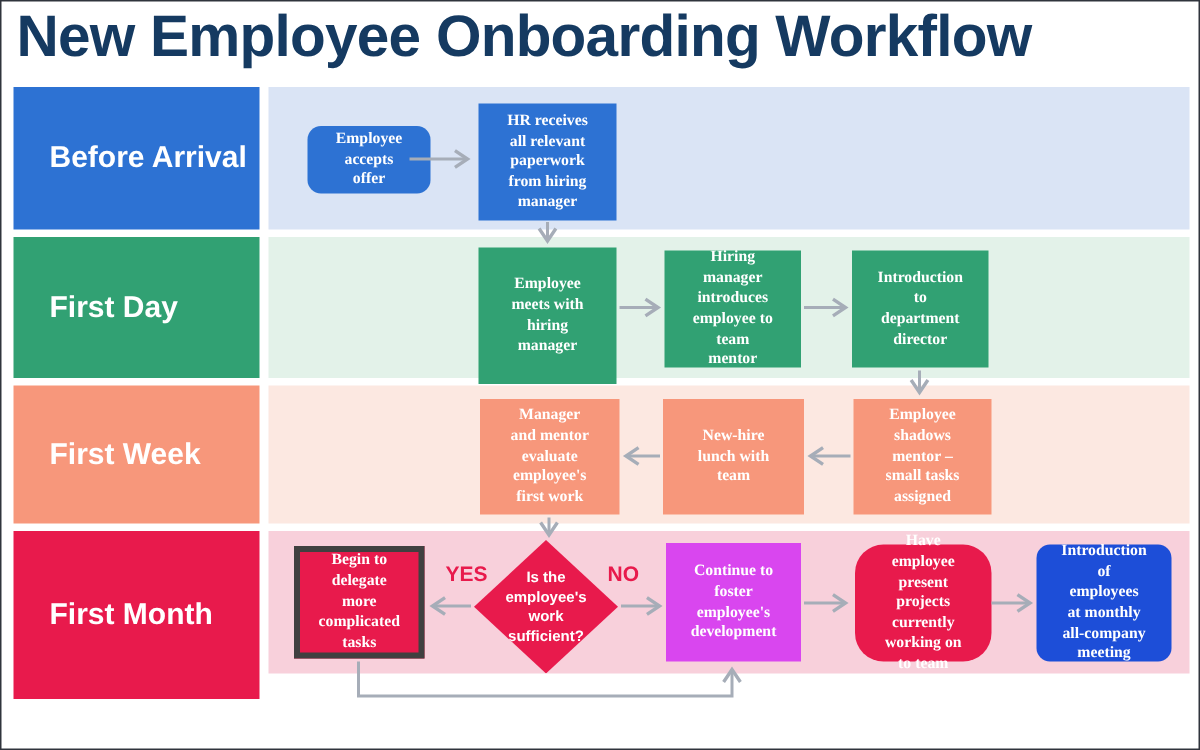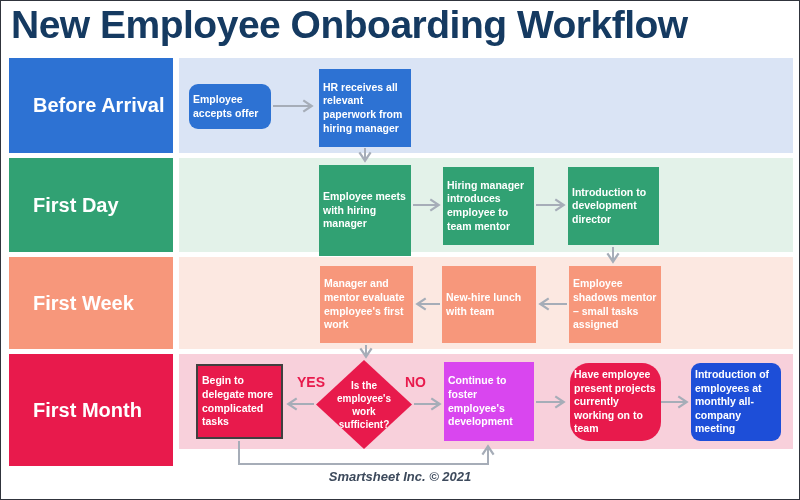--- a/index.html
+++ b/index.html
@@ -14,21 +14,21 @@
   }
   .lane-label{
     position:absolute;left:8px;width:164px;color:#fff;font-weight:800;
     font-size:20px;display:flex;align-items:center;padding-left:24px;
     box-sizing:border-box;line-height:1.15;
   }
   .lane-bg{position:absolute;left:178px;width:614px;}
   .node{
     position:absolute;color:#fff;font-weight:700;font-size:10.5px;
     line-height:1.3;display:flex;align-items:center;justify-content:center;
-    text-align:left;padding:4px;box-sizing:border-box;
+    text-align:center;padding:18px;box-sizing:border-box;font-family:Liberation Serif, serif;
   }
   .rounded{border-radius:9px;}
   .diamond{
     position:absolute;color:#fff;font-weight:700;font-size:10px;line-height:1.3;
     display:flex;align-items:center;justify-content:center;text-align:center;
     clip-path:polygon(50% 0,100% 50%,50% 100%,0 50%);padding:16px;box-sizing:border-box;
   }
   .branch-label{
     position:absolute;font-weight:800;font-size:14px;color:#E81A4C;
   }
@@ -48,32 +48,32 @@
   <div class="lane-label" style="top:57px;height:95px;background:#2D72D3;">Before Arrival</div>
   <div class="lane-label" style="top:157px;height:94px;background:#31A173;">First Day</div>
   <div class="lane-label" style="top:256px;height:92px;background:#F7977B;">First Week</div>
   <div class="lane-label" style="top:353px;height:112px;background:#E81A4C;">First Month</div>
 
   <div class="lane-bg" style="top:57px;height:95px;background:#DAE4F5;"></div>
   <div class="lane-bg" style="top:157px;height:94px;background:#E3F2E9;"></div>
   <div class="lane-bg" style="top:256px;height:92px;background:#FCE8E1;"></div>
   <div class="lane-bg" style="top:353px;height:95px;background:#F8D0DB;"></div>
 
-  <div class="node rounded" style="left:188px;top:83px;width:82px;height:45px;background:#2D72D3;">Employee accepts offer</div>
+  <div class="node rounded" style="left:204px;top:83px;width:82px;height:45px;background:#2D72D3;">Employee accepts offer</div>
   <div class="node" style="left:318px;top:68px;width:92px;height:78px;background:#2D72D3;">HR receives all relevant paperwork from hiring manager</div>
 
   <div class="node" style="left:318px;top:164px;width:92px;height:91px;background:#31A173;">Employee meets with hiring manager</div>
   <div class="node" style="left:442px;top:166px;width:91px;height:78px;background:#31A173;">Hiring manager introduces employee to team mentor</div>
-  <div class="node" style="left:567px;top:166px;width:91px;height:78px;background:#31A173;">Introduction to development director</div>
+  <div class="node" style="left:567px;top:166px;width:91px;height:78px;background:#31A173;">Introduction to department director</div>
 
   <div class="node" style="left:568px;top:265px;width:92px;height:77px;background:#F7977B;">Employee shadows mentor – small tasks assigned</div>
   <div class="node" style="left:441px;top:265px;width:94px;height:77px;background:#F7977B;">New-hire lunch with team</div>
   <div class="node" style="left:319px;top:265px;width:93px;height:77px;background:#F7977B;">Manager and mentor evaluate employee's first work</div>
 
-  <div class="node" style="left:195px;top:363px;width:87px;height:75px;background:#E81A4C;border:2px solid #404040;">Begin to delegate more complicated tasks</div>
+  <div class="node" style="left:195px;top:363px;width:87px;height:75px;background:#E81A4C;border:4px solid #404040;">Begin to delegate more complicated tasks</div>
   <div class="diamond" style="left:315px;top:359px;width:96px;height:89px;background:#E81A4C;">Is the employee's work sufficient?</div>
   <div class="node" style="left:443px;top:361px;width:90px;height:79px;background:#d946ef;">Continue to foster employee's development</div>
   <div class="node" style="left:569px;top:362px;width:91px;height:78px;background:#E81A4C;border-radius:19px;">Have employee present projects currently working on to team</div>
   <div class="node rounded" style="left:690px;top:362px;width:90px;height:78px;background:#1d4ed8;">Introduction of employees at monthly all-company meeting</div>
 
   <div class="branch-label" style="left:296px;top:373px;">YES</div>
   <div class="branch-label" style="left:404px;top:373px;">NO</div>
 
   <svg class="arrows" width="800" height="500">
     <defs>
@@ -91,15 +91,14 @@
       <line x1="439" y1="303" x2="417" y2="303" marker-end="url(#chev)"></line>
       <line x1="365" y1="344" x2="365" y2="355" marker-end="url(#chev)"></line>
       <line x1="313" y1="403" x2="288" y2="403" marker-end="url(#chev)"></line>
       <line x1="413" y1="403" x2="438" y2="403" marker-end="url(#chev)"></line>
       <line x1="535" y1="401" x2="562" y2="401" marker-end="url(#chev)"></line>
       <line x1="660" y1="401" x2="685" y2="401" marker-end="url(#chev)"></line>
       <polyline points="238,440 238,463 487,463 487,446" marker-end="url(#chev)"></polyline>
     </g>
   </svg>
 
-  <div class="footer">Smartsheet Inc. © 2021</div>
 
 </div>
 
 </body></html>

